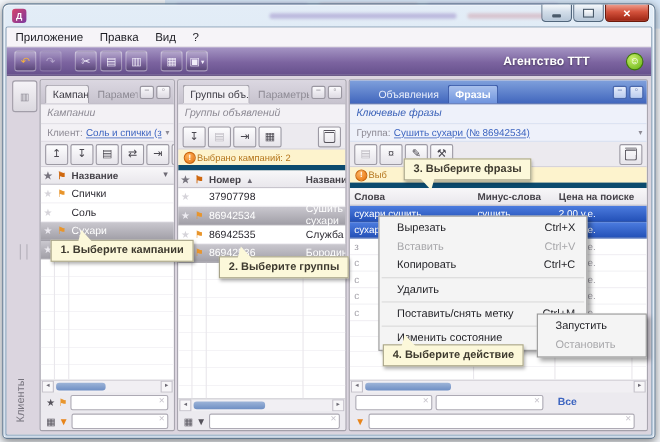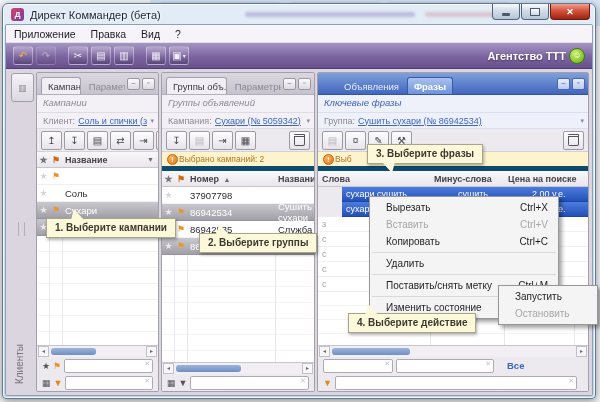--- a/index.html
+++ b/index.html
@@ -33,21 +33,21 @@
   .menubar span{cursor:default;}
 
   .maintoolbar{height:25px;background:linear-gradient(#a successors,#000);flex:0 0 auto;display:flex;align-items:center;
     padding:0 7px;gap:3px;background:linear-gradient(#a595c4,#7c64a0 55%,#66508c);border-bottom:1px solid #4f3d73;}
   .mtb{width:18px;height:17px;border:1px solid rgba(255,255,255,.35);border-radius:3px;flex:0 0 auto;
     background:linear-gradient(rgba(255,255,255,.28),rgba(255,255,255,.06) 50%,rgba(0,0,0,.18));
     color:#f2eefa;font-size:10px;display:flex;align-items:center;justify-content:center;}
   .mtb.undo{color:#f6b13a;}
   .mtb.dim{opacity:.45;}
   .gap{width:6px;}
-  .agency{margin-left:auto;color:#fff;font-weight:bold;font-size:11px;text-shadow:0 1px 2px rgba(0,0,0,.45);}
+  .agency{margin-left:auto;margin-right:30px;color:#fff;font-weight:bold;font-size:11px;text-shadow:0 1px 2px rgba(0,0,0,.45);}
   .userbadge{width:14px;height:14px;border-radius:50%;border:1px solid #3e7a09;flex:0 0 auto;
     background:radial-gradient(circle at 35% 30%,#c9ef68,#62b113);color:#fff;font-size:9px;line-height:13px;text-align:center;}
 
   .mainarea{flex:1;background:#dbd5df;position:relative;padding:3px 3px 3px 0;display:flex;box-sizing:border-box;}
 
   
   .strip{width:30px;position:relative;flex:0 0 auto;}
   .striptab{position:absolute;left:5px;top:1px;width:21px;height:27px;background:linear-gradient(#f5f3f7,#dbd8df);
     border:1px solid #a29ea9;border-radius:3px;color:#8b8893;font-size:9px;display:flex;align-items:center;justify-content:center;}
   .striplabel{position:absolute;bottom:8px;left:8px;writing-mode:vertical-rl;transform:rotate(180deg);
@@ -106,21 +106,21 @@
   .hflag{color:#cf680f;font-size:9px;}
   .sort{color:#6d6a74;font-size:7px;margin-left:2px;}
   .sort.r{position:absolute;right:4px;}
 
   .trow{height:16px;display:flex;align-items:center;font-size:9.5px;color:#2c2a32;background:#fff;
     border-bottom:1px solid #f1eff3;flex:0 0 auto;}
   .trow .star{color:#d6d4da;font-size:9px;}
   .trow .flag{color:#e8952c;font-size:9px;}
   .trow.selg{background:linear-gradient(#cac8cf,#a19fa7);color:#fff;border-bottom-color:#96939c;}
   .trow.selg .star{color:#eceaf0;}
-  .trow.selb{background:linear-gradient(#4c7cdf,#2451b8);color:#fff;border-bottom-color:#1d46a5;margin-left:24px;}
+  .trow.selb{background:linear-gradient(#4c7cdf,#2451b8);color:#fff;border-bottom-color:#1d46a5;}
   .dimtxt{color:#a19fa7;}
 
   
   .pc-words{width:112px;padding-left:4px;box-sizing:border-box;flex:0 0 auto;white-space:nowrap;overflow:hidden;}
   .pc-minus{width:74px;padding-left:4px;box-sizing:border-box;flex:0 0 auto;white-space:nowrap;overflow:hidden;}
   .pc-price{width:70px;padding-left:4px;box-sizing:border-box;flex:0 0 auto;white-space:nowrap;}
   .pc-extra{flex:1;}
   #p3 .trow{height:14px;font-size:9px;}
 
   .tbody{flex:1;background:#fff;position:relative;min-height:0;
@@ -146,43 +146,42 @@
 
   
   .callout{position:absolute;background:#fcf8da;border:1px solid #a8a489;padding:3px 8px 4px;font-size:10px;
     font-weight:bold;color:#3e3a2f;box-shadow:1px 2px 3px rgba(0,0,0,.3);z-index:50;white-space:nowrap;}
   .pt{position:absolute;width:0;height:0;}
   .pt.up{top:-10px;border-left:3px solid transparent;border-right:10px solid transparent;border-bottom:11px solid #fcf8da;}
   .pt.down{bottom:-10px;border-right:3px solid transparent;border-left:10px solid transparent;border-top:11px solid #fcf8da;}
 
   .ctxmenu{position:absolute;background:#f4f4f4;border:1px solid #979797;box-shadow:3px 3px 4px rgba(0,0,0,.35);
     padding:2px 0;z-index:40;}
-  #ctx{left:369px;top:196px;width:188px;}
-  #sub{left:498px;top:285px;width:98px;z-index:45;}
+  #ctx{left:344px;top:196px;width:188px;}
+  #sub{left:488px;top:285px;width:98px;z-index:45;}
   .mi{height:17px;display:flex;align-items:center;padding:0 10px 0 16px;font-size:10px;color:#1f1f24;}
   .mi .sc{margin-left:auto;}
   .mi .subarr{margin-left:auto;font-size:8px;color:#3c3c40;}
   .mi.dis{color:#a7a7aa;}
   .msep{height:1px;background:#d9d9d9;margin:2px 2px;}
 </style>
 </head>
 <body>
 
 <div class="bgstrip">
   <div class="blob" style="left:10px;top:4px;width:120px;background:#9a6fd0;"></div>
   <div class="blob" style="left:140px;top:4px;width:90px;background:#c96a77;"></div>
   <div class="blob" style="left:238px;top:4px;width:120px;background:#9a6fd0;"></div>
   <div class="blob" style="left:60px;top:14px;width:150px;background:#a98cd8;"></div>
   <div class="blob" style="left:220px;top:14px;width:70px;background:#9a6fd0;"></div>
 </div>
 
 <div class="window">
   <div class="titlebar">
     <div class="appico">Д</div>
-    <div class="title">Директ Коммандер (бета)</div>
     <div class="blob" style="left:240px;top:6px;width:170px;background:#8f7cc0;opacity:.45;"></div>
     <div class="blob" style="left:420px;top:6px;width:90px;background:#c98a95;opacity:.4;"></div>
     <div class="winbtns">
       <div class="wbtn">
           <span class="minglyph"></span>
         </div>
       <div class="wbtn">
           <span class="maxglyph"></span>
         </div>
       <div class="wbtn close">✕</div>
@@ -247,20 +246,21 @@
         </div>
         <div class="thead">
           <span class="c-star hstar">★</span>
           <span class="c-flag hflag">⚑</span>
           <span class="c-name">Название</span>
           <span class="sort r">▼</span>
         </div>
         <div class="trow">
           <span class="c-star star">★</span>
           <span class="c-flag flag">⚑</span>
+          <span class="c-name">Спички</span>
         </div>
         <div class="trow">
           <span class="c-star star">★</span>
           <span class="c-flag"></span>
           <span class="c-name">Соль</span>
         </div>
         <div class="trow selg">
           <span class="c-star star">★</span>
           <span class="c-flag flag">⚑</span>
           <span class="c-name">Сухари</span>
@@ -300,25 +300,20 @@
       <div class="panel" id="p2">
         <div class="tabbar">
           <div class="tab active">Группы объ...</div>
           <div class="tab">Параметры</div>
           <div class="paneltools">
             <div class="ptool">–</div>
             <div class="ptool">▫</div>
           </div>
         </div>
         <div class="hdr">Группы объявлений</div>
-        <div class="linkrow">
-          <span>Кампания:</span>
-          <a>Сухари (№ 5059342)</a>
-          <span class="chev">▾</span>
-        </div>
         <div class="ptoolbar">
           <div class="pbtn">↧</div>
           <div class="pbtn dis">▤</div>
           <div class="pbtn">⇥</div>
           <div class="pbtn">▦</div>
           <div class="pbtn right">
               <span class="trashico"></span>
             </div>
         </div>
         <div class="notice">

